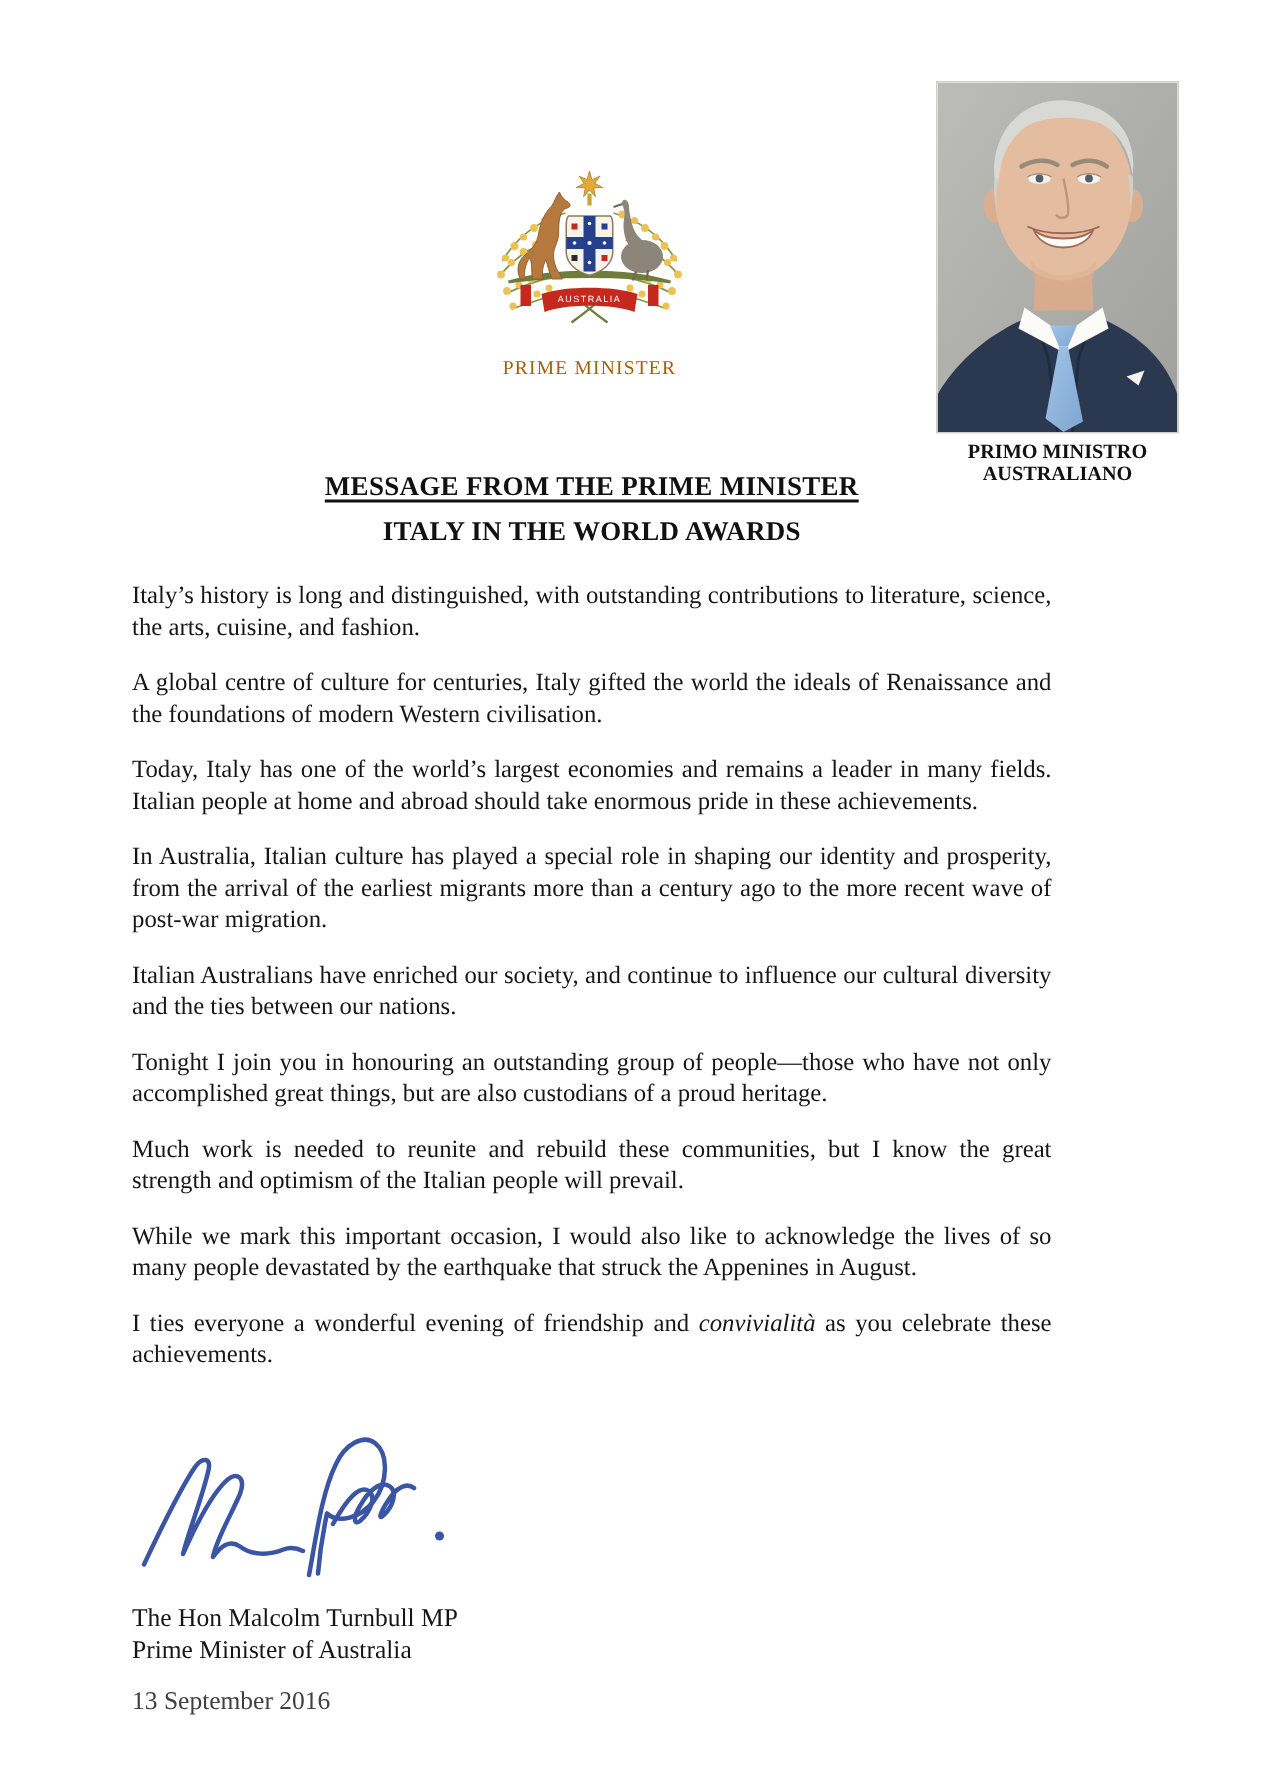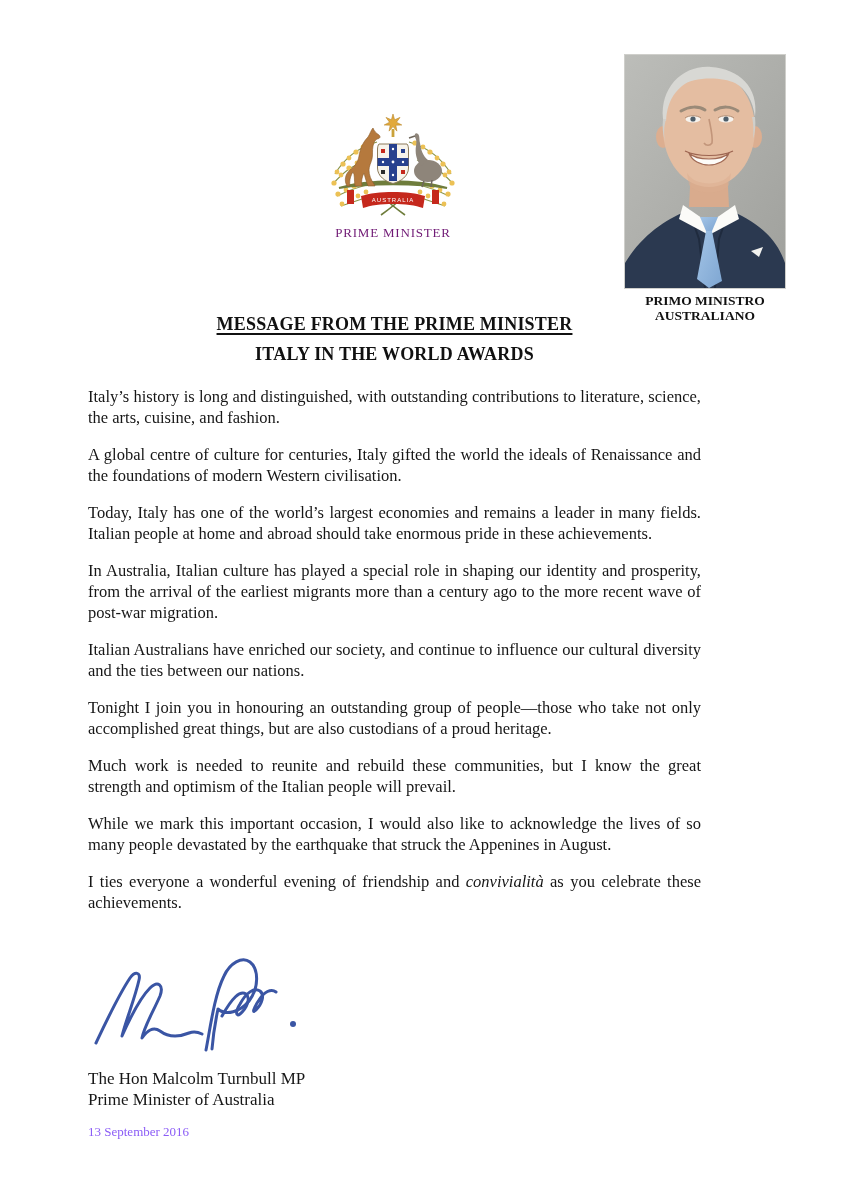--- a/index.html
+++ b/index.html
@@ -3,41 +3,41 @@
 <meta charset="utf-8">
 <style>
   html,body{margin:0;padding:0;background:#ffffff;}
   .page{
     position:relative;width:850px;height:1193px;background:#ffffff;
     font-family:"Liberation Serif", serif;color:#141414;overflow:hidden;
   }
   
   .crest-block{position:absolute;left:325px;top:112px;width:136px;text-align:center;}
   .crest-svg{display:block;margin:0 auto;}
-  .crest-label{margin-top:7px;font-size:13px;letter-spacing:.8px;white-space:nowrap;color:#701a75;}
+  .crest-label{margin-top:19px;font-size:13px;letter-spacing:.8px;white-space:nowrap;color:#a16207;}
   
   .right-col{position:absolute;left:583px;top:55px;width:244px;text-align:center;}
   .photo{display:block;margin:0 auto;width:160px;height:233px;outline:1px solid #cfcfcb;}
   .pm-name{font-size:27px;line-height:30px;margin-top:7px;white-space:nowrap;color:#111;}
   .pm-subtitle{font-size:13.5px;font-weight:bold;line-height:15px;margin-top:5px;color:#111;}
   
   .headings{position:absolute;left:88px;top:314px;width:613px;text-align:center;}
   .heading-main{font-size:18px;font-weight:bold;letter-spacing:.2px;line-height:21px;
     text-decoration:underline;text-decoration-thickness:2px;text-underline-offset:3px;color:#111;}
   .heading-sub{font-size:18px;font-weight:bold;letter-spacing:.2px;line-height:21px;margin-top:9px;color:#111;}
   
   .letter-body{position:absolute;left:88px;top:386px;width:613px;
     font-size:16.5px;line-height:21px;text-align:justify;color:#161616;}
   .letter-body p{margin:0 0 16px 0;}
   .italic{font-style:italic;}
   
   .signature-wrap{position:absolute;left:82px;top:946px;width:250px;height:115px;}
   
   .signoff{position:absolute;left:88px;top:1068px;font-size:17px;line-height:21px;color:#161616;}
-  .date-line{position:absolute;left:88px;top:1124px;font-size:13px;color:#8b5cf6;}
+  .date-line{position:absolute;left:88px;top:1124px;font-size:17px;color:#404040;}
 </style>
 </head>
 <body>
 
 <div class="page">
 
   <div class="crest-block">
     <svg class="crest-svg" width="136" height="106" viewBox="0 0 136 106">
 
       <g stroke="#8a9448" stroke-width="1.2" fill="none">
@@ -203,21 +203,21 @@
     <div class="heading-main">MESSAGE FROM THE PRIME MINISTER</div>
     <div class="heading-sub">ITALY IN THE WORLD AWARDS</div>
   </div>
 
   <div class="letter-body">
     <p>Italy’s history is long and distinguished, with outstanding contributions to literature, science, the arts, cuisine, and fashion.</p>
     <p>A global centre of culture for centuries, Italy gifted the world the ideals of Renaissance and the foundations of modern Western civilisation.</p>
     <p>Today, Italy has one of the world’s largest economies and remains a leader in many fields. Italian people at home and abroad should take enormous pride in these achievements.</p>
     <p>In Australia, Italian culture has played a special role in shaping our identity and prosperity, from the arrival of the earliest migrants more than a century ago to the more recent wave of post-war migration.</p>
     <p>Italian Australians have enriched our society, and continue to influence our cultural diversity and the ties between our nations.</p>
-    <p>Tonight I join you in honouring an outstanding group of people—those who take not only accomplished great things, but are also custodians of a proud heritage.</p>
+    <p>Tonight I join you in honouring an outstanding group of people—those who have not only accomplished great things, but are also custodians of a proud heritage.</p>
     <p>Much work is needed to reunite and rebuild these communities, but I know the great strength and optimism of the Italian people will prevail.</p>
     <p>While we mark this important occasion, I would also like to acknowledge the lives of so many people devastated by the earthquake that struck the Appenines in August.</p>
     <p><span>I ties everyone a wonderful evening of friendship and </span><span class="italic">convivialità</span><span> as you celebrate these achievements.</span></p>
   </div>
 
   <div class="signature-wrap">
     <svg width="250" height="115" viewBox="0 0 250 115">
       <g stroke="#3a55a4" stroke-width="3" fill="none" stroke-linecap="round" stroke-linejoin="round">
         <path d="M14,97 C22,80 36,50 48,32 C53,25 59,26 57,34 C53,52 44,74 40,90
                  C48,72 58,52 68,42 C76,34 82,39 78,50 C71,66 62,81 60,92

